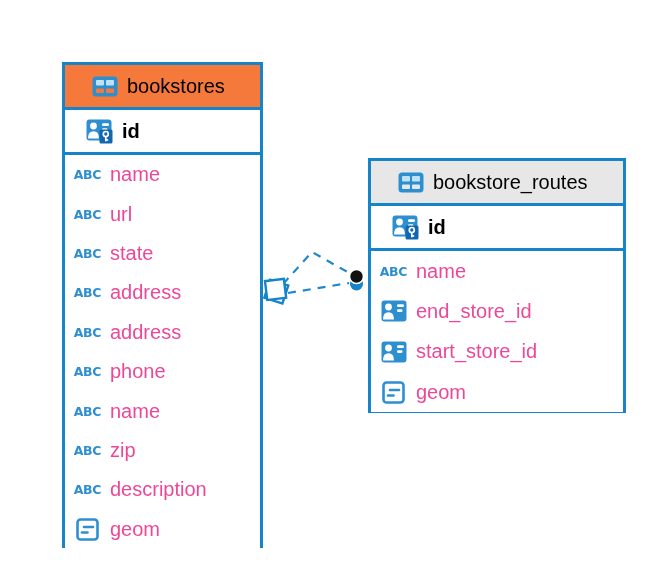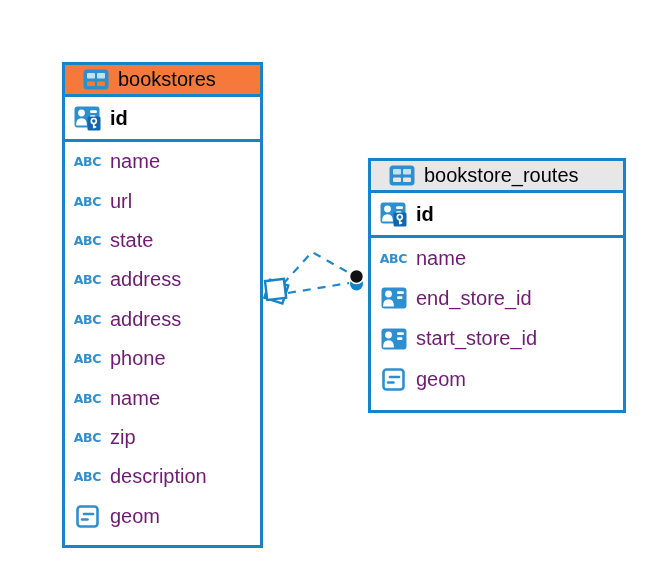--- a/index.html
+++ b/index.html
@@ -13,46 +13,46 @@
   .erd-table{
     position:absolute;
     box-sizing:border-box;
     border:3.5px solid #1584C8;
     background:#fff;
   }
   #tbl-bookstores{left:62px;top:62px;width:201px;height:486px;}
   #tbl-routes{left:368px;top:158px;width:258px;height:255px;}
   .tbl-hdr{
     box-sizing:border-box;
-    height:32px;
+    height:45px;
     border-bottom:3px solid #1584C8;
     display:flex;align-items:center;
-    padding-left:16px;gap:8px;
+    padding-left:25px;gap:8px;
   }
   .hdr-orange{background:#F5793B;}
   .hdr-gray{background:#E7E7E7;}
   .tbl-title{font-size:20px;color:#000;white-space:nowrap;}
   .key-row{
     box-sizing:border-box;
     height:45px;
     border-bottom:3px solid #1584C8;
     display:flex;align-items:center;
-    padding-left:8px;gap:8px;
+    padding-left:20px;gap:8px;
     background:#fff;
   }
   .key-name{font-size:20px;font-weight:bold;color:#000;}
   .col-rows{display:flex;flex-direction:column;}
   .col-row{
     display:flex;align-items:center;
     padding-left:8px;gap:8px;
     background:#fff;
   }
   #tbl-bookstores .col-row{height:39.4px;}
   #tbl-routes .col-row{height:40.3px;}
-  .col-name{font-size:20px;color:#701a75;white-space:nowrap;}
+  .col-name{font-size:20px;color:#ec4899;white-space:nowrap;}
   .icon-slot{
     width:29px;min-width:29px;
     display:flex;align-items:center;justify-content:center;
   }
   .abc{
     font-size:12.5px;font-weight:800;
     color:#2E8FD0;
     letter-spacing:-0.3px;
     font-family:"DejaVu Sans",sans-serif;
     transform:scaleY(0.92);

